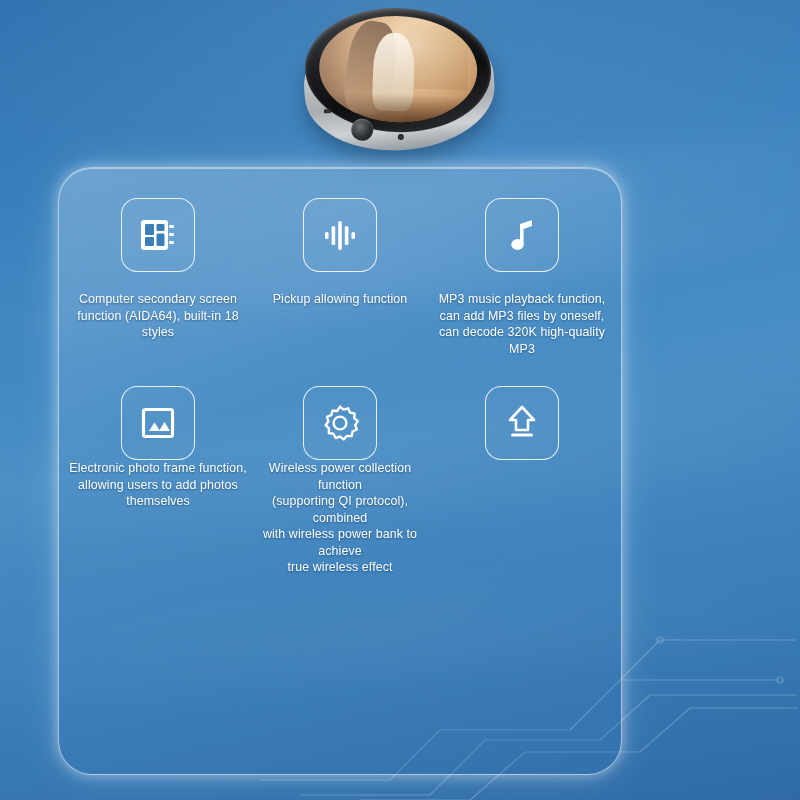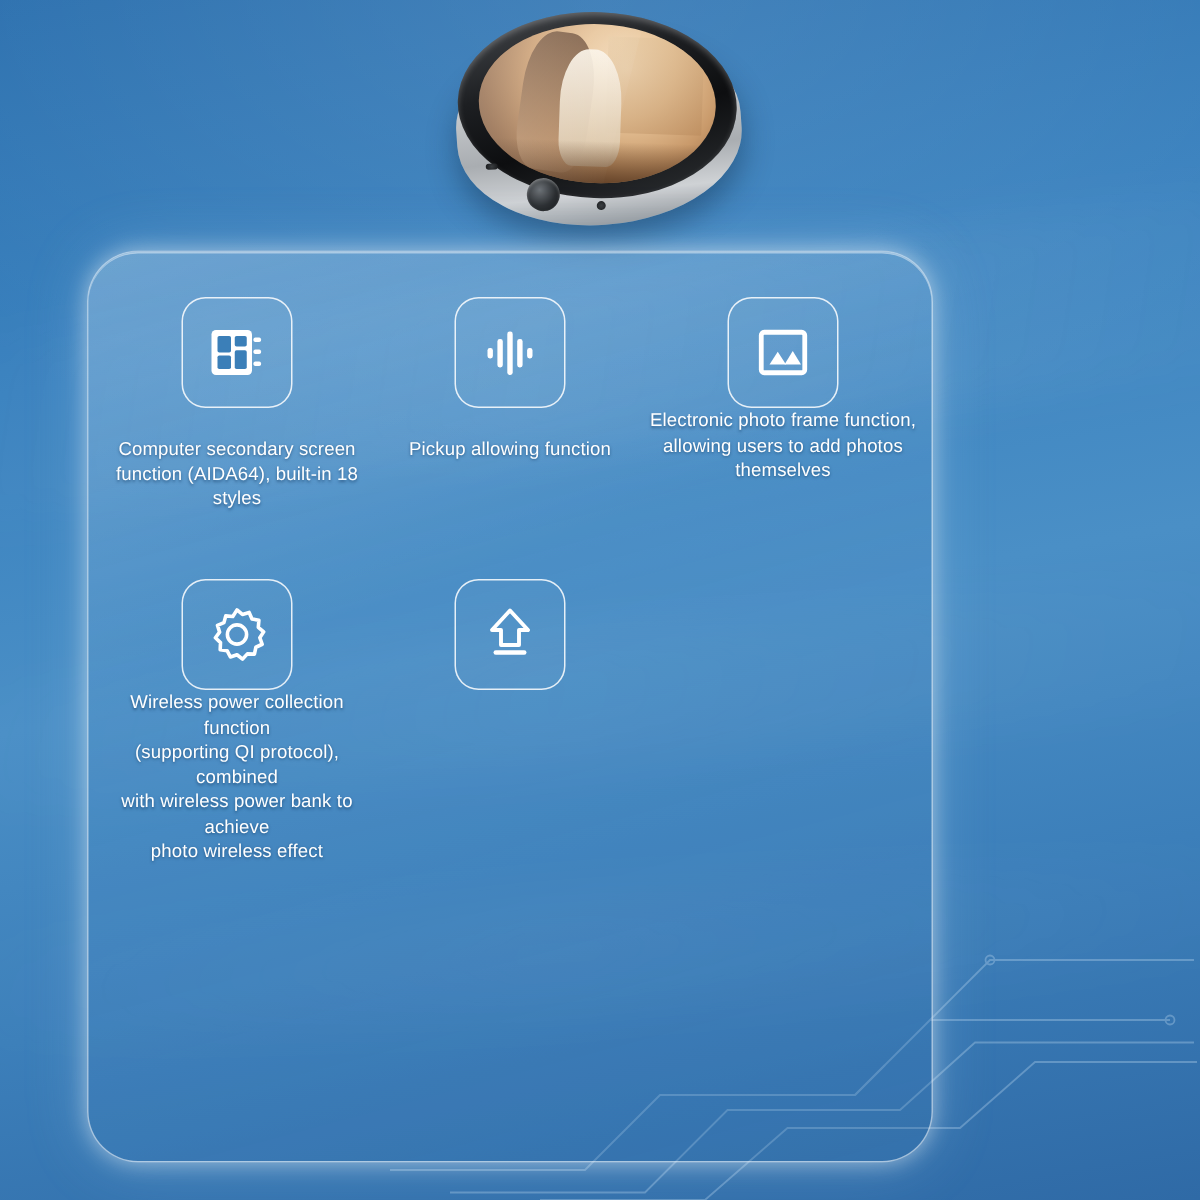--- a/index.html
+++ b/index.html
@@ -177,20 +177,31 @@
             <rect x="5" y="17" width="3.6" height="7" rx="1.6" fill="#ffffff"></rect>
             <rect x="11.6" y="11" width="3.6" height="19" rx="1.6" fill="#ffffff"></rect>
             <rect x="18.2" y="6" width="3.6" height="29" rx="1.6" fill="#ffffff"></rect>
             <rect x="24.8" y="11" width="3.6" height="19" rx="1.6" fill="#ffffff"></rect>
             <rect x="31.4" y="17" width="3.6" height="7" rx="1.6" fill="#ffffff"></rect>
           </svg>
         </div>
         <div class="caption">Pickup allowing function</div>
       </div>
 
+      <div class="cell cell-r1">
+        <div class="icon-tile">
+          <svg width="40" height="40" viewBox="0 0 40 40">
+            <path d="M18 30 L18 9 L30 5 L30 11 L21.6 14 L21.6 30 Z" fill="#ffffff"></path>
+            <ellipse cx="15.5" cy="29.5" rx="6.2" ry="5.4" fill="#ffffff"></ellipse>
+          </svg>
+        </div>
+        <div class="caption">MP3 music playback function,
+can add MP3 files by oneself,
+can decode 320K high-quality MP3</div>
+      </div>
 
       <div class="cell">
         <div class="icon-tile">
           <svg width="40" height="40" viewBox="0 0 40 40">
             <rect x="5.5" y="6.5" width="29" height="27" rx="2" fill="none" stroke="#ffffff" stroke-width="3.2"></rect>
             <path d="M11 28 L16.5 19.5 L22 28 Z" fill="#ffffff"></path>
             <path d="M21 28 L26.5 19 L32 28 Z" fill="#ffffff"></path>
           </svg>
         </div>
         <div class="caption">Electronic photo frame function,
@@ -205,21 +216,21 @@
           <svg width="42" height="42" viewBox="0 0 42 42">
             <g fill="none" stroke="#ffffff" stroke-width="2.4" stroke-linejoin="round">
               <path d="M21 4.6 l3.6 3.0 4.5 -1.3 1.9 4.3 4.6 0.9 -0.4 4.7 3.6 3.0 -2.6 3.9 1.6 4.4 -4.2 2.0 -1.0 4.6 -4.7 -0.2 -3.2 3.5 -3.7 -2.9 -4.4 1.5 -2.2 -4.2 -4.6 -0.7 0.2 -4.7 -3.4 -3.2 2.8 -3.8 -1.4 -4.5 4.3 -1.8 1.2 -4.5 4.7 0.4 Z"></path>
               <circle cx="21" cy="21" r="6.4"></circle>
             </g>
           </svg>
         </div>
         <div class="caption">Wireless power collection function
 (supporting QI protocol), combined
 with wireless power bank to achieve
-photo wireless effect</div>
+true wireless effect</div>
       </div>
 
       <div class="cell">
         <div class="icon-tile">
           <svg width="40" height="40" viewBox="0 0 40 40">
             <path d="M20 4 L32 17 L26 17 L26 27 L14 27 L14 17 L8 17 Z" fill="none" stroke="#ffffff" stroke-width="2.6" stroke-linejoin="round"></path>
             <rect x="9" y="30.5" width="22" height="3" rx="1.5" fill="#ffffff"></rect>
           </svg>
         </div>
       </div>

